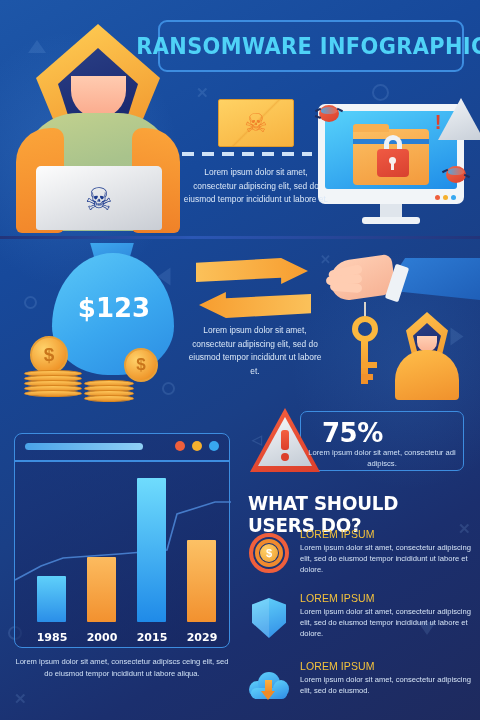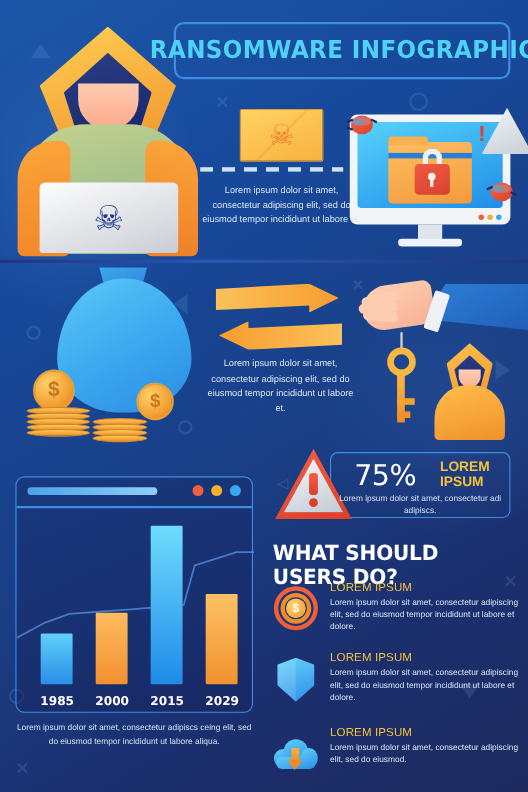--- a/index.html
+++ b/index.html
@@ -202,21 +202,21 @@
               background: linear-gradient(180deg,#ffd0b6,#fbb294); border-radius:0 0 10px 10px; }
   .fig-body { position:absolute; left:3px; top:38px; width:64px; height:50px;
               background: linear-gradient(165deg,#ffbe4a,#f0912c);
               border-radius: 30px 30px 4px 4px; }
 
   
   .pct-box { position:absolute; left:300px; top:411px; width:164px; height:60px;
              border:1.5px solid #3d8de0; border-radius:7px; }
   .pct-tri-wrap { position:absolute; left:250px; top:408px; width:70px; height:66px; }
   .pct-num { position:absolute; left:322px; top:418px; color:#fff;
-             font-size:26px; font-weight:400; font-family:"DejaVu Sans",sans-serif; letter-spacing:-.5px; }
+             font-size:26px; font-weight:700; font-family:"DejaVu Sans",sans-serif; letter-spacing:-.5px; }
   .pct-lbl { position:absolute; left:400px; top:417px; width:70px; color:#f5c33b;
              font-size:12.5px; font-weight:700; line-height:1.12; }
   .pct-desc { position:absolute; left:306px; top:447px; width:152px; color:#cfe0f5;
               font-size:7.6px; line-height:1.5; text-align:center; }
 
   
   .chart-win { position:absolute; left:14px; top:433px; width:216px; height:215px;
                border:1.5px solid #3d8de0; border-radius:8px;
                background: linear-gradient(160deg, rgba(24,48,116,.55), rgba(22,36,92,.6)); }
   .chart-bar-top { position:absolute; left:10px; top:9px; width:118px; height:7px;
@@ -353,20 +353,21 @@
     <div class="tri-bang">!</div>
   </div>
 
   <div class="body-text" style="position:absolute;left:182px;top:166px;width:148px;">Lorem ipsum dolor sit amet, consectetur adipiscing elit, sed do eiusmod tempor incididunt ut labore et.</div>
 
   <div class="divider" style="top:236px;"></div>
 
   <div class="bag-neck"></div>
   <div class="bag-tie"></div>
   <div class="bag"></div>
+  <div class="bag-amt">$123</div>
 
   <div class="coin" style="left:30px;top:336px;width:38px;height:38px;font-size:19px;">$</div>
   <div class="stack" style="left:24px;top:372px;width:58px;">
     <i></i>
       <i></i>
       <i></i>
       <i></i>
       <i></i>
   </div>
   <div class="stack" style="left:84px;top:382px;width:50px;">
@@ -410,24 +411,20 @@
                 clip-path:polygon(50% 0%,100% 100%,0% 100%);"></div>
     <div style="position:absolute;left:8px;top:9px;width:54px;height:49px;
                 background:linear-gradient(160deg,#f7f9fb,#c2cad4);
                 clip-path:polygon(50% 0%,100% 100%,0% 100%);"></div>
     <div style="position:absolute;left:31px;top:22px;width:8px;height:20px;
                 background:linear-gradient(180deg,#f4603f,#dc3f2b);border-radius:3px;"></div>
     <div style="position:absolute;left:31px;top:45px;width:8px;height:8px;
                 background:#dc3f2b;border-radius:50%;"></div>
   </div>
   <div class="pct-num">75%</div>
-  <div class="pct-lbl">
-    <span>LOREM</span><br>
-    <span>IPSUM</span>
-  </div>
   <div class="pct-desc">Lorem ipsum dolor sit amet, consectetur adi adipiscs.</div>
 
   <div class="chart-win">
     <div class="chart-bar-top"></div>
     <div class="win-dots">
       <i style="background:#ef5f3c"></i>
       <i style="background:#f5b02e"></i>
       <i style="background:#38a8f0"></i>
     </div>
     <div class="chart-hr"></div>

